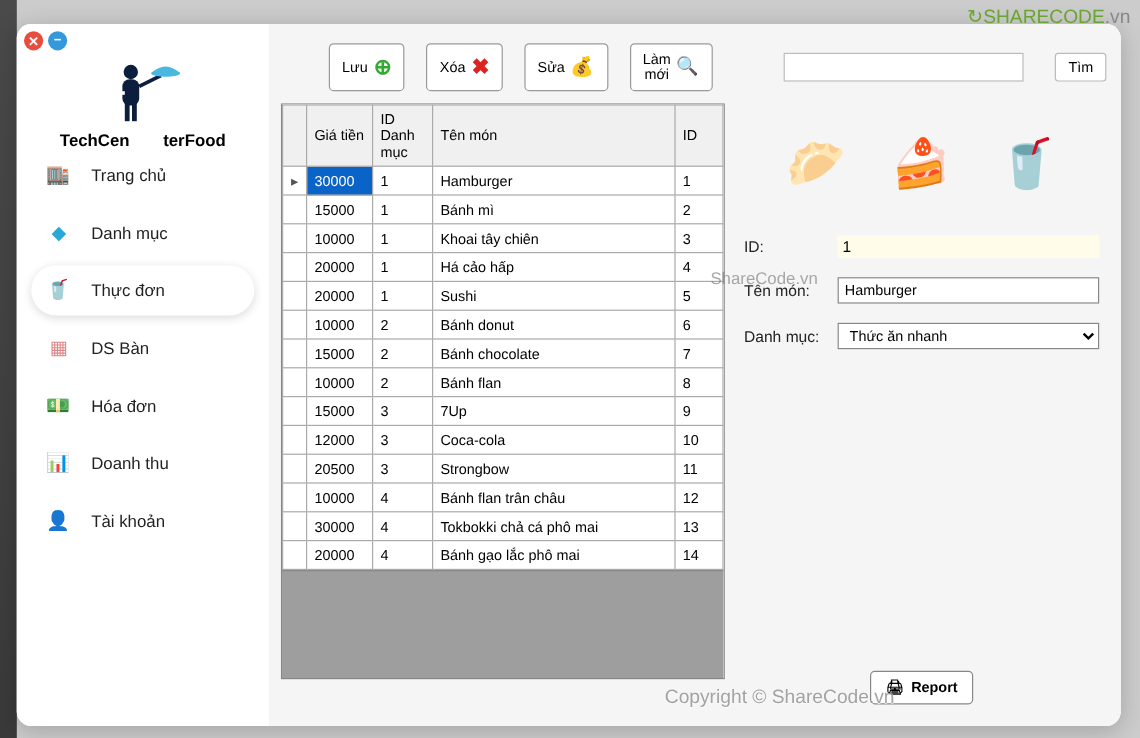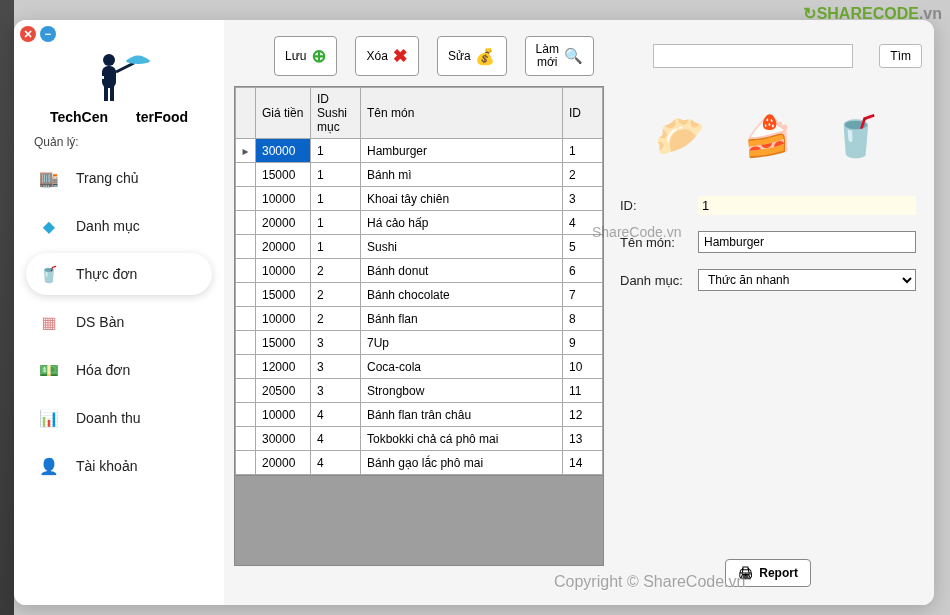--- a/index.html
+++ b/index.html
@@ -45,21 +45,21 @@
   .form-row .val { flex: 1; }
   .form-row input[type=text], .form-row select { width: 100%; height: 22px; border: 1px solid #888; background: #fff; padding: 1px 5px; font-size: 12px; }
   .hl { background: #fffdea; padding: 2px 4px; }
   .spinner { display: flex; align-items: center; width: 100%; }
   .spinner input { flex: 1; height: 22px; border: 1px solid #888; text-align: right; padding-right: 4px; font-size: 12px; }
   .spinner .arrows { display: flex; flex-direction: column; border: 1px solid #888; border-left: none; }
   .spinner .arrows span { width: 14px; height: 10px; font-size: 7px; text-align: center; line-height: 10px; background: #eee; border-bottom: 1px solid #888; cursor: pointer; }
   .spinner .arrows span:last-child { border-bottom: none; }
   .report-btn { align-self: center; margin-top: auto; margin-bottom: 8px; background: #fff; border: 1px solid #888; border-radius: 4px; padding: 6px 12px; font-size: 12px; font-weight: bold; display: flex; align-items: center; gap: 6px; cursor: pointer; }
   
-  .wm-logo { position: absolute; top: 4px; right: 8px; font-size: 16px; font-weight: bold; color: #444; z-index: 50; }
+  .wm-logo { position: absolute; top: 4px; right: 8px; font-size: 16px; font-weight: normal; color: #444; z-index: 50; }
   .wm-logo .g { color: #69a52f; }
   .wm-center { position: absolute; left: 592px; top: 224px; font-size: 14px; color: rgba(100,100,100,0.55); z-index: 50; }
   .wm-bottom { position: absolute; left: 330px; bottom: 14px; font-size: 16px; color: rgba(140,140,140,0.8); text-shadow: 0 1px 1px #fff; z-index: 50; font-weight: 500; }
   
   .desk { position: absolute; left: 0; top: 0; width: 14px; height: 615px; background: linear-gradient(#4a4a4a,#3a3a3a); }
 </style>
 </head>
 <body>
 
 <div class="desk"></div>
@@ -87,21 +87,20 @@
           <ellipse cx="54" cy="13" rx="12" ry="3" fill="#48b8e0"></ellipse>
           <path d="M42 13 Q54 2 66 13" fill="#48b8e0"></path>
           <rect x="14" y="28" width="6" height="3" fill="#fff"></rect>
         </svg>
       </div>
       <div class="brand">
         <span>TechCen</span>
           <span>terFood</span>
       </div>
     </div>
-    <div class="section-label">Quản lý:</div>
     <div class="nav">
       <div class="nav-item">
         <span class="nav-icon">🏬</span>
         <span>Trang chủ</span>
       </div>
       <div class="nav-item">
         <span class="nav-icon" style="color:#2aa8d8">◆</span>
         <span>Danh mục</span>
       </div>
       <div class="nav-item active">
@@ -152,21 +151,21 @@
     </div>
 
     <div class="content">
 
       <div class="table-wrap">
         <table>
           <thead>
             <tr>
               <th class="row-indicator"></th>
               <th style="width:55px">Giá tiền</th>
-              <th style="width:50px">ID Sushi mục</th>
+              <th style="width:50px">ID Danh mục</th>
               <th>Tên món</th>
               <th style="width:40px">ID</th>
             </tr>
           </thead>
           <tbody id="tbody">
               <tr>
                 <td class="row-indicator">▸</td>
                 <td class="selected">30000</td>
                 <td>1</td>
                 <td>Hamburger</td>

